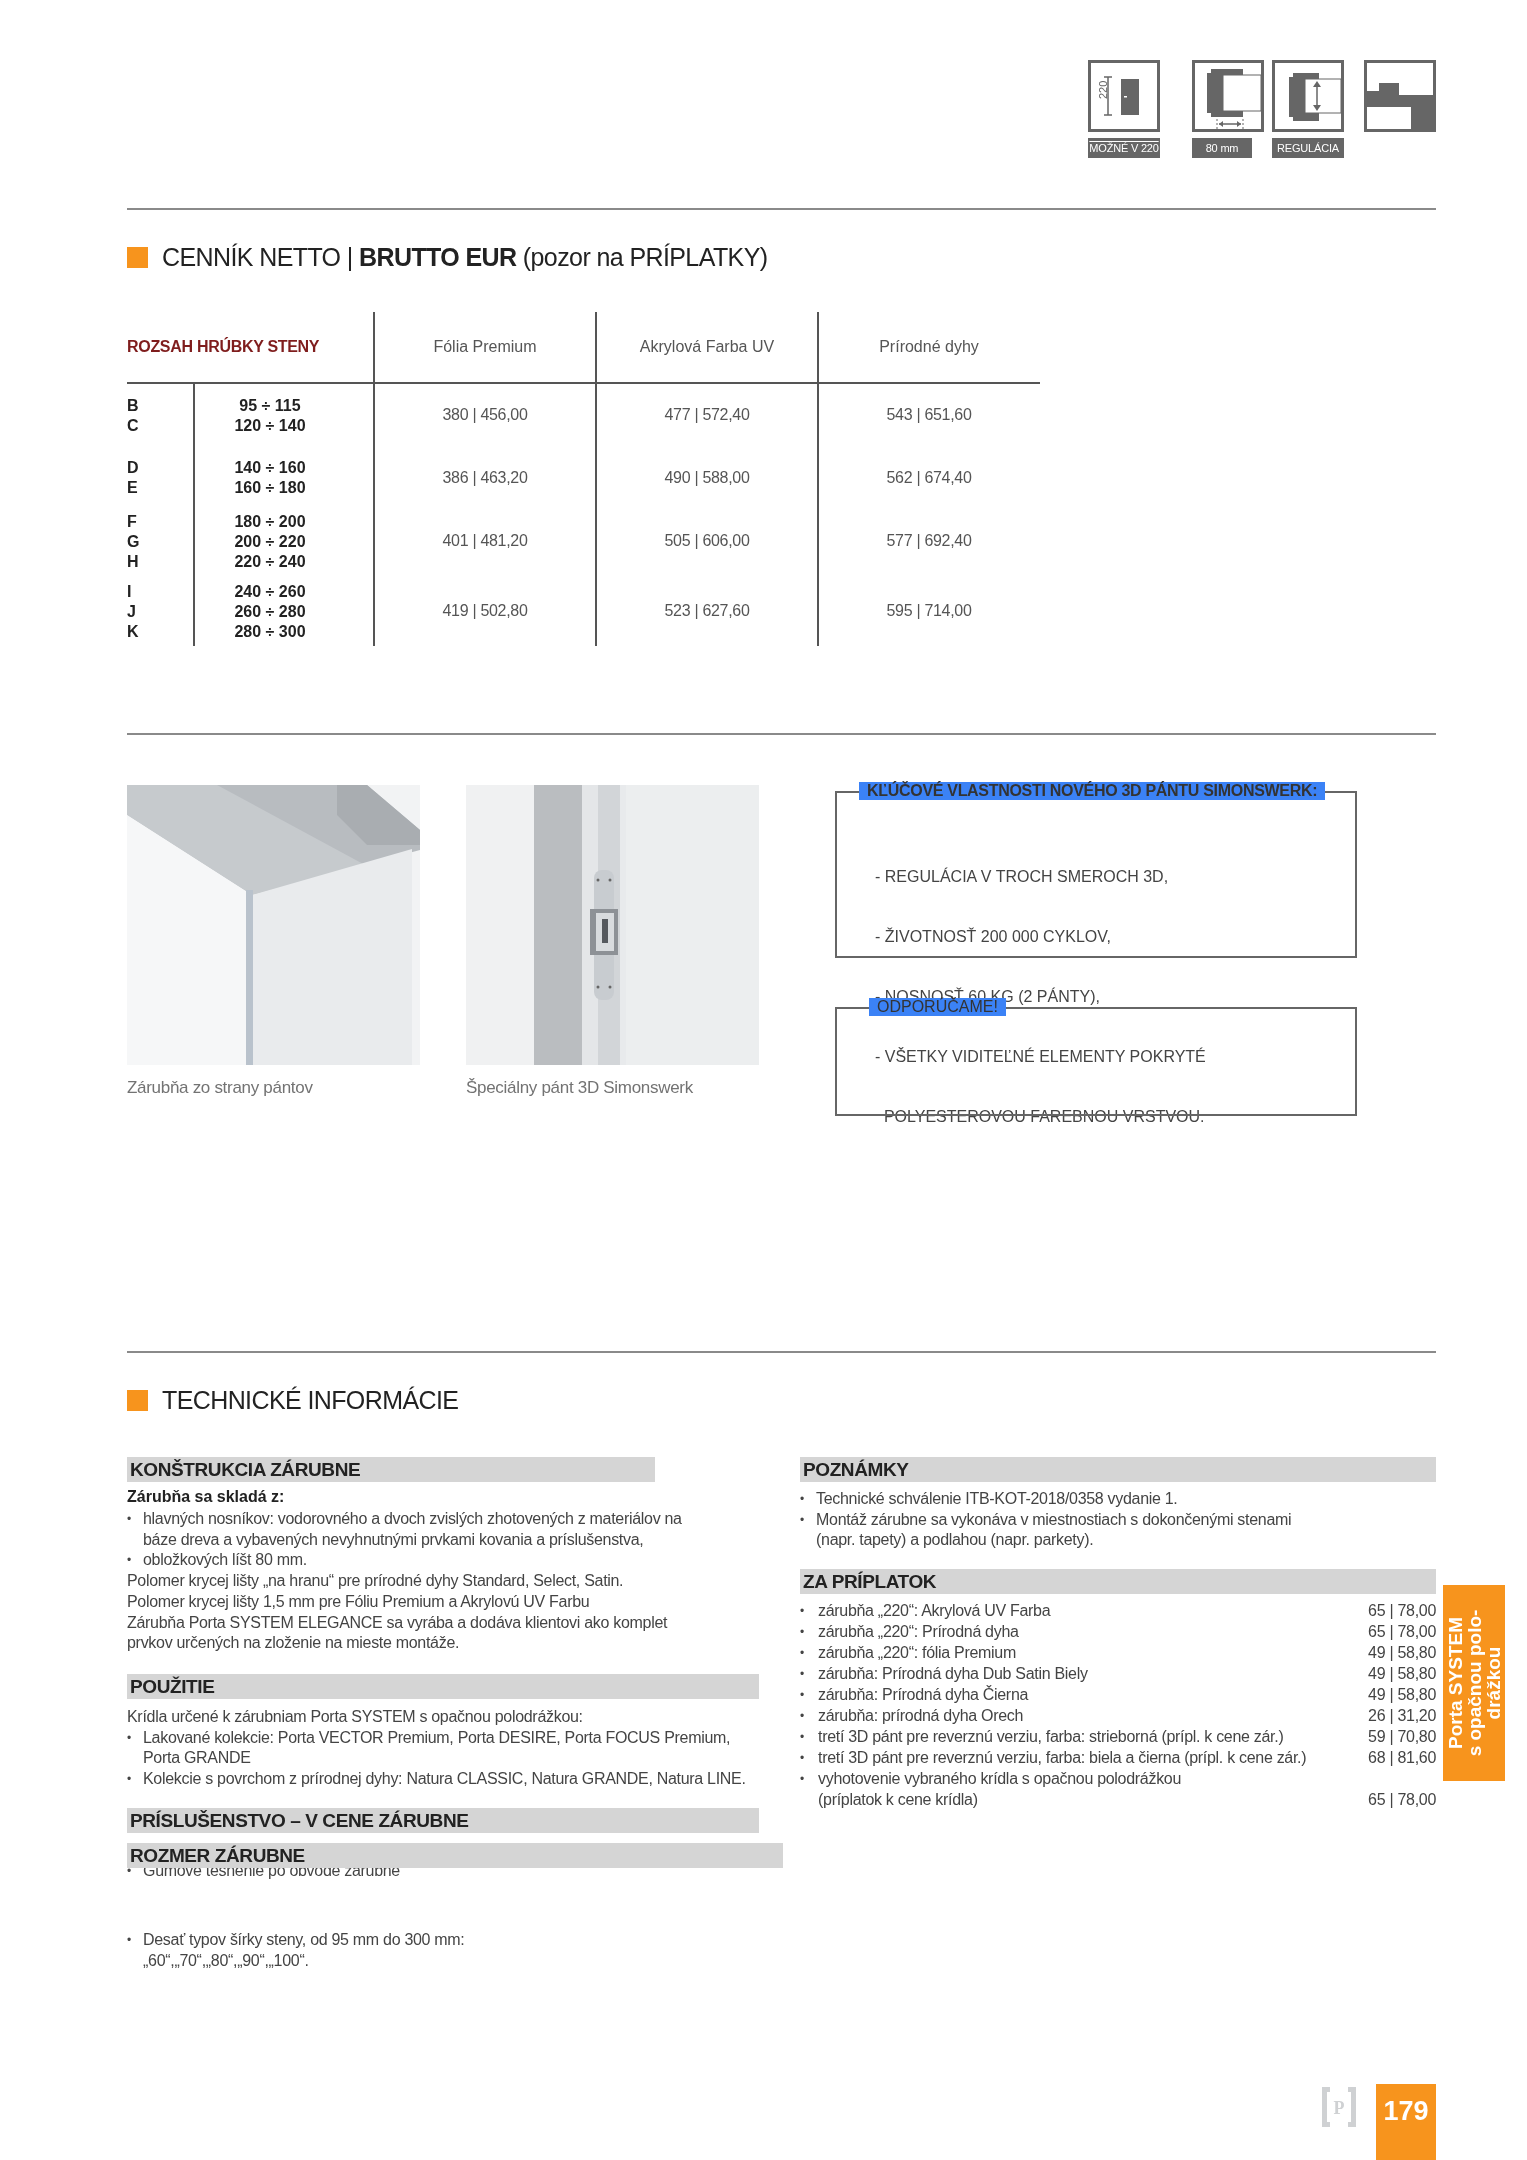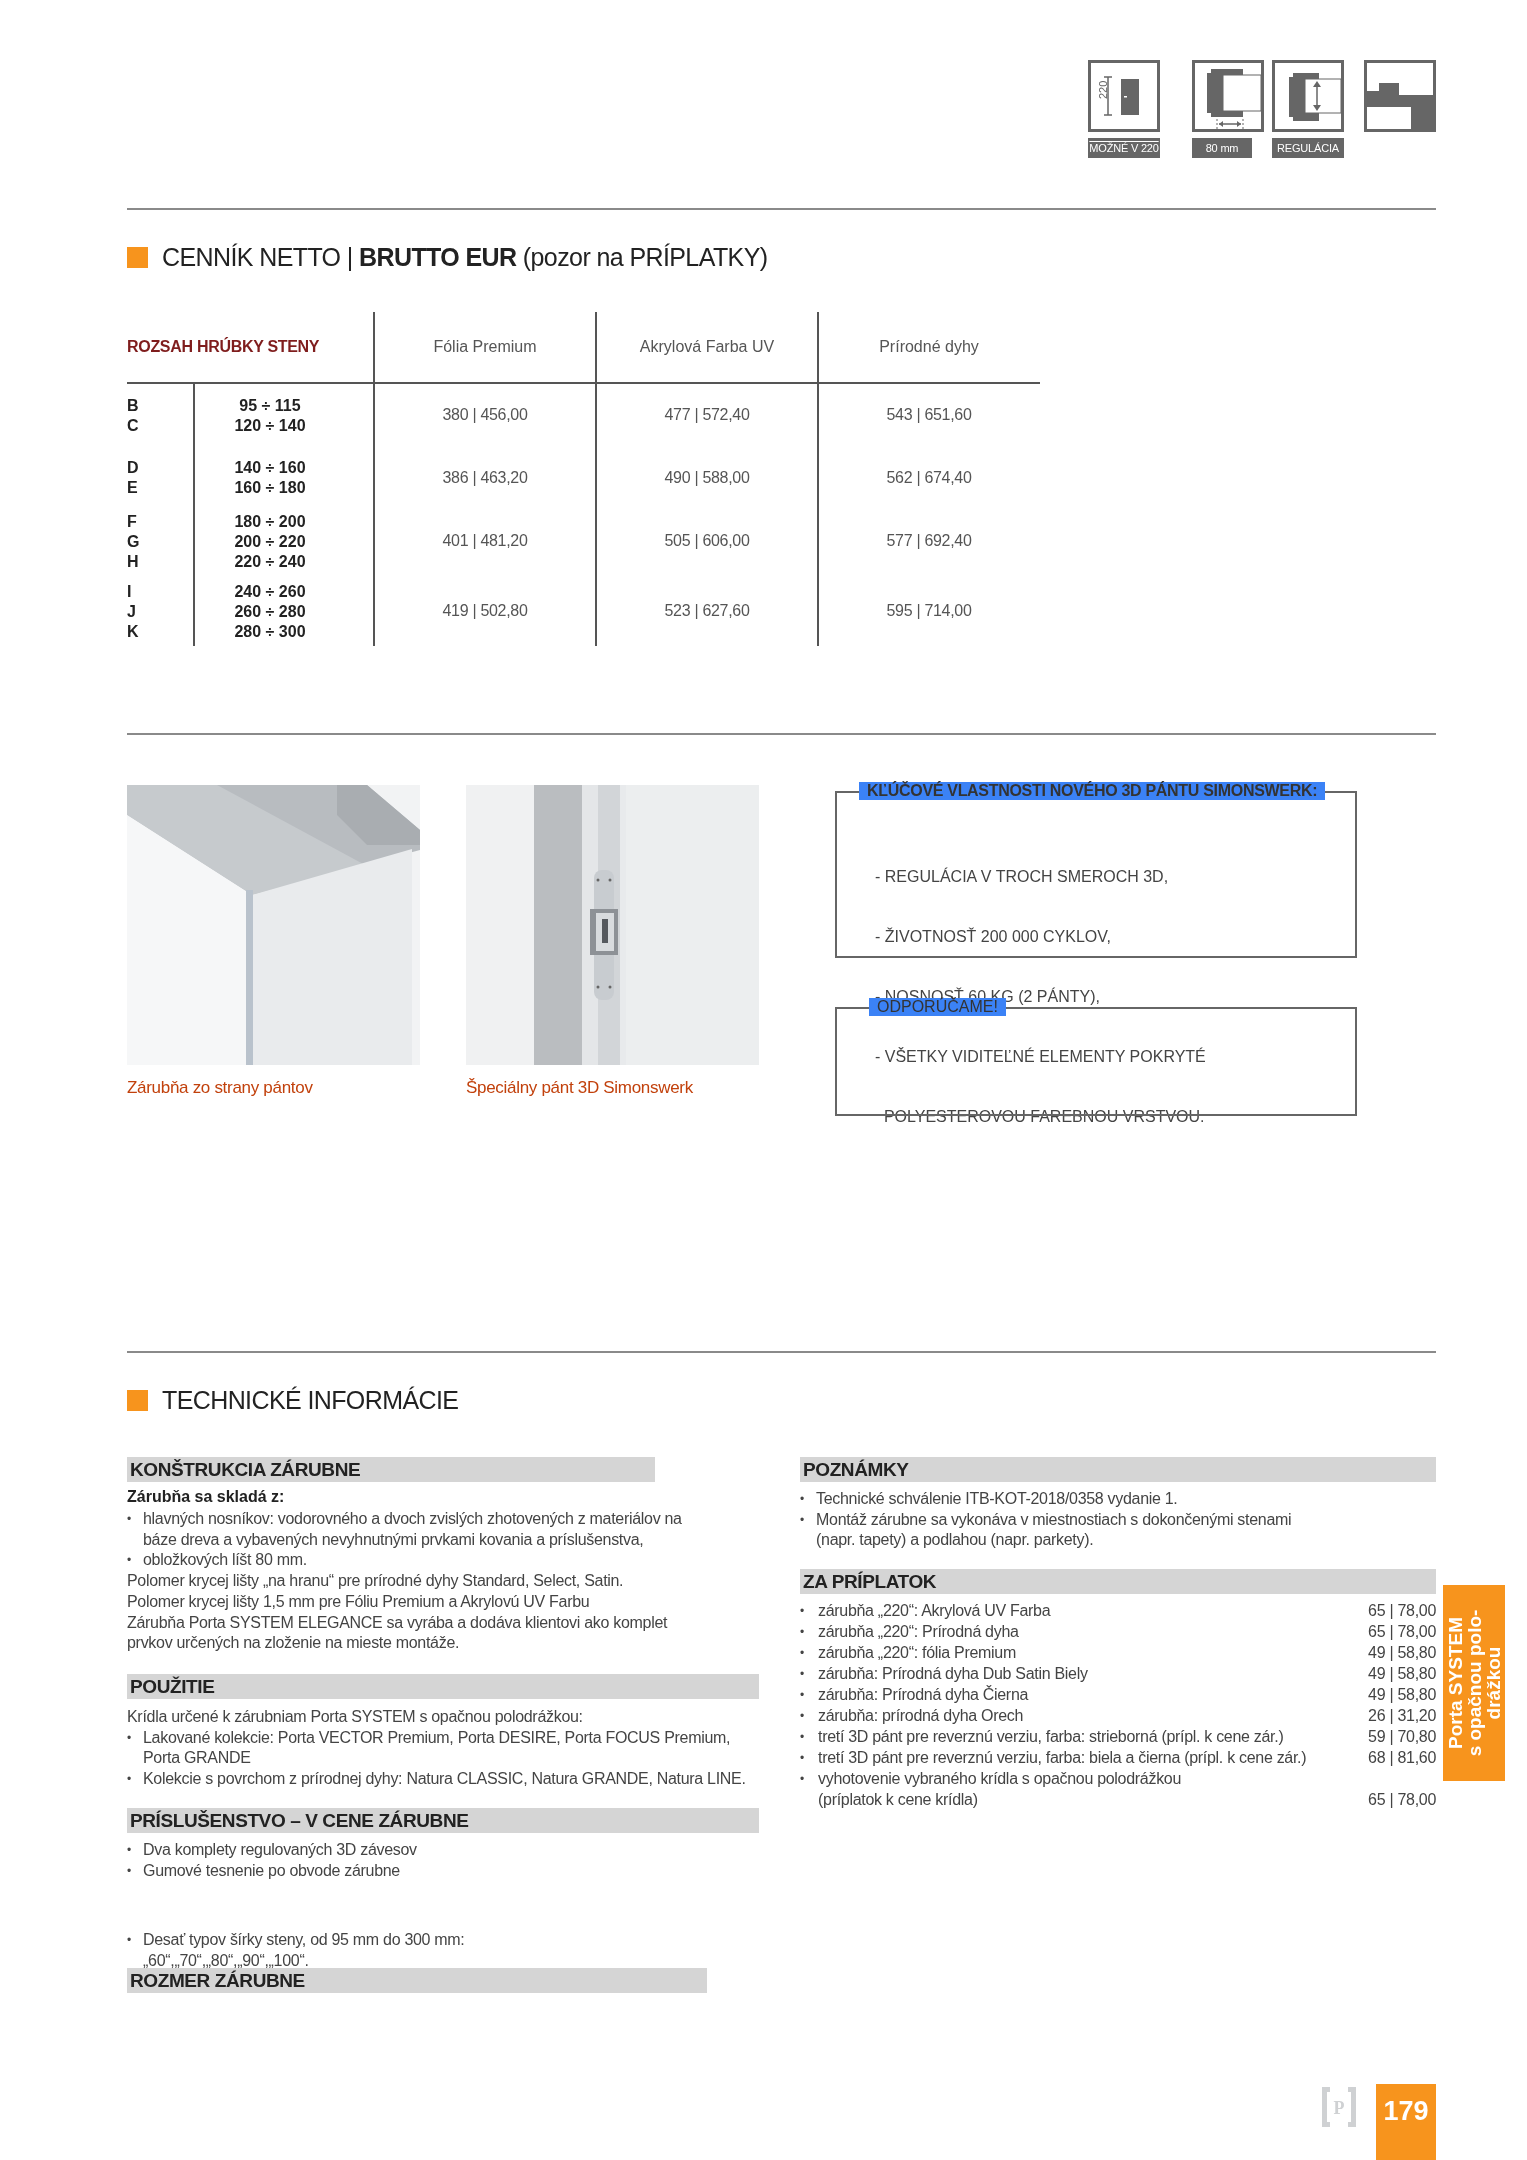--- a/index.html
+++ b/index.html
@@ -21,21 +21,21 @@
   .pt-head { position: absolute; top: 338px; font-size: 16px; color: #555; }
   .pt-head.first { left: 127px; font-weight: bold; color: #7f1d1d; letter-spacing: -0.3px; }
   .vline { position: absolute; width: 1.5px; background: #555; }
   .hline { position: absolute; height: 1.5px; background: #555; }
   .letter { position: absolute; left: 127px; font-size: 16px; font-weight: bold; color: #222; line-height: 20px; }
   .range { position: absolute; left: 200px; width: 140px; text-align: center; font-size: 16px; font-weight: bold; color: #222; line-height: 20px; }
   .price { position: absolute; width: 222px; text-align: center; font-size: 16px; color: #555; letter-spacing: -0.3px; }
 
   
   .photo { position: absolute; top: 785px; width: 293px; height: 280px; overflow: hidden; }
-  .caption { position: absolute; top: 1078px; font-size: 17px; color: #c2410c; letter-spacing: -0.3px; }
+  .caption { position: absolute; top: 1078px; font-size: 17px; color: #737373; letter-spacing: -0.3px; }
 
   
   .fbox { position: absolute; left: 835px; width: 522px; border: 2px solid #666; }
   .fbox .legend { position: absolute; top: -11px; background: #3b82f6; padding: 0 8px; font-size: 16px; color: #333; }
   .fbox .legend.bold { font-weight: bold; letter-spacing: -0.3px; }
   .fbox .content { position: absolute; left: 38px; font-size: 16px; color: #444; line-height: 20px; }
 
   
   .tbar { position: absolute; height: 25px; background: #d5d5d5; font-weight: bold; font-size: 19px; color: #222; padding-left: 3px; line-height: 26px; letter-spacing: -0.4px; }
   .tsub { position: absolute; font-weight: bold; font-size: 16px; color: #222; }
@@ -253,21 +253,21 @@
   <div class="cont">Porta GRANDE</div>
   <div class="bul">Kolekcie s povrchom z prírodnej dyhy: Natura CLASSIC, Natura GRANDE, Natura LINE.</div>
 </div>
 
 <div class="tbar" style="left:127px; top:1808px; width:632px;">PRÍSLUŠENSTVO – V CENE ZÁRUBNE</div>
 <div class="tline" style="left:127px; top:1840px;">
   <div class="bul">Dva komplety regulovaných 3D závesov</div>
   <div class="bul">Gumové tesnenie po obvode zárubne</div>
 </div>
 
-<div class="tbar" style="left:127px; top:1968px; width:580px;">ROZMER ZÁRUBNE</div>
+<div class="tbar" style="left:127px; top:1843px; width:656px;">ROZMER ZÁRUBNE</div>
 <div class="tline" style="left:127px; top:1930px;">
   <div class="bul">Desať typov šírky steny, od 95 mm do 300 mm:</div>
   <div class="cont">„60“,„70“,„80“,„90“,„100“.</div>
 </div>
 
 <div class="tbar" style="left:800px; top:1457px; width:636px;">POZNÁMKY</div>
 <div class="tline" style="left:800px; top:1489px;">
   <div class="bul">Technické schválenie ITB-KOT-2018/0358 vydanie 1.</div>
   <div class="bul">Montáž zárubne sa vykonáva v miestnostiach s dokončenými stenami</div>
   <div class="cont">(napr. tapety) a podlahou (napr. parkety).</div>

